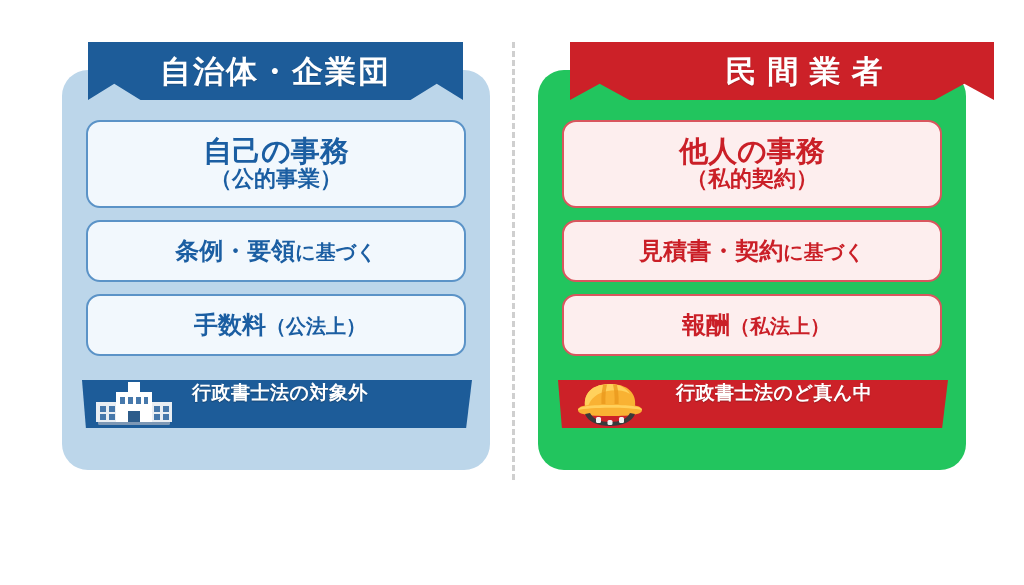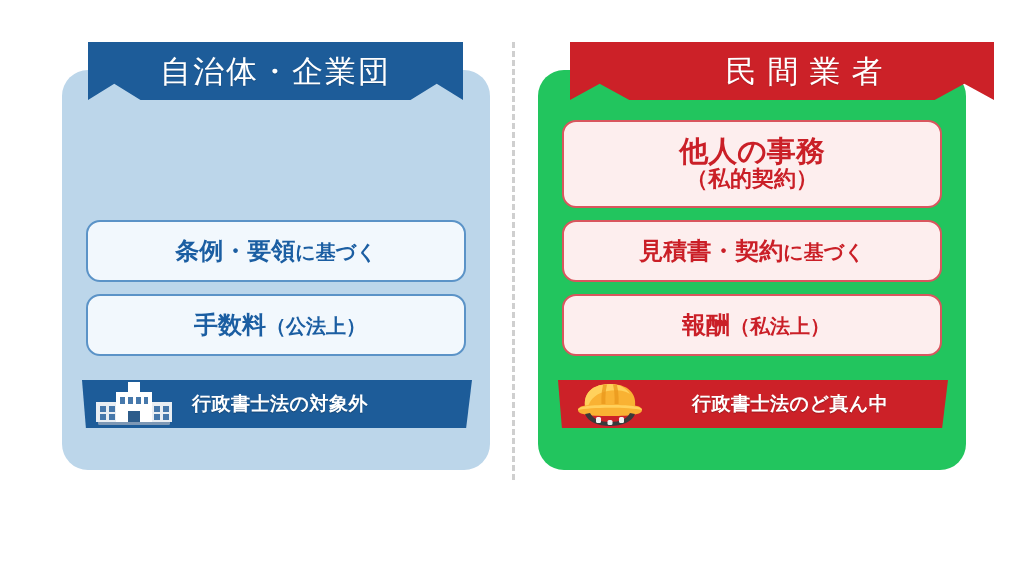--- a/index.html
+++ b/index.html
@@ -21,21 +21,21 @@
   .banner{
     position:absolute;top:42px;height:58px;
     display:flex;align-items:center;justify-content:center;
     color:#ffffff;
     -webkit-clip-path:polygon(0 0,100% 0,100% 100%,93% 72%,86% 100%,14% 100%,7% 72%,0 100%);
     clip-path:polygon(0 0,100% 0,100% 100%,93% 72%,86% 100%,14% 100%,7% 72%,0 100%);
   }
   .banner.left{left:88px;width:375px;background:#1d5c99;}
   .banner.right{left:570px;width:380px;background:#cc2128;padding-left:44px;}
   .banner-text{
-    font-size:31px;font-weight:normal;line-height:1;
+    font-size:31px;font-weight:bold;line-height:1;
     text-shadow:0 1px 1px rgba(0,0,0,.18);
     white-space:nowrap;
   }
   .banner.left .banner-text{letter-spacing:2px;}
   .banner.right .banner-text{letter-spacing:11px;padding-left:11px;}
 
   
   .card{
     position:absolute;left:24px;width:380px;
     border-radius:14px;
@@ -53,33 +53,33 @@
   .card .big{font-size:29px;font-weight:bold;line-height:1.04;}
   .card .sub{font-size:22px;font-weight:bold;line-height:1.1;margin-top:1px;}
   .card .mid{font-size:24px;font-weight:bold;line-height:1;}
   .card .small-in{font-size:20px;font-weight:bold;}
   .panel.left .card *{color:#1b5ea2;}
   .panel.right .card *{color:#ca1f27;}
 
   
   .footer-bar{
     position:absolute;left:20px;top:310px;width:390px;height:48px;
-    display:flex;align-items:center;
+    display:flex;align-items:flex-start;
     -webkit-clip-path:polygon(0 0,100% 0,98.5% 100%,1% 100%);
     clip-path:polygon(0 0,100% 0,98.5% 100%,1% 100%);
   }
   .panel.left .footer-bar{background:#1d5c99;}
   .panel.right .footer-bar{background:#cc2128;}
   .footer-text{
     color:#fff;font-size:19px;font-weight:bold;letter-spacing:.5px;
     text-shadow:0 1px 1px rgba(0,0,0,.25);
     white-space:nowrap;
   }
   .panel.left .footer-text{margin-left:6px;}
-  .panel.right .footer-text{margin-left:30px;}
+  .panel.right .footer-text{margin-left:14px;}
   .icon-slot{width:104px;flex:0 0 104px;display:flex;align-items:flex-end;justify-content:center;height:100%;}
 
   
   .divider{
     position:absolute;left:512px;top:42px;width:0;height:438px;
     border-left:3px dashed #cfcfcf;
   }
 
   
   .caption{
@@ -92,20 +92,24 @@
   .cap-rd{font-size:26px;font-weight:bold;color:#ee1c18;letter-spacing:-1px;}
   .cap-l2{font-size:27px;font-weight:bold;letter-spacing:0px;}
 </style>
 </head>
 <body>
 
 <div class="stage">
 
   <div class="panel left">
 
+    <div class="card c1">
+      <div class="big">自己の事務</div>
+      <div class="sub">（公的事業）</div>
+    </div>
 
     <div class="card c2">
       <div class="mid"><span>条例・要領</span><span class="small-in">に基づく</span></div>
     </div>
 
     <div class="card c3">
       <div class="mid"><span>手数料</span><span class="small-in">（公法上）</span></div>
     </div>
 
     <div class="footer-bar">

